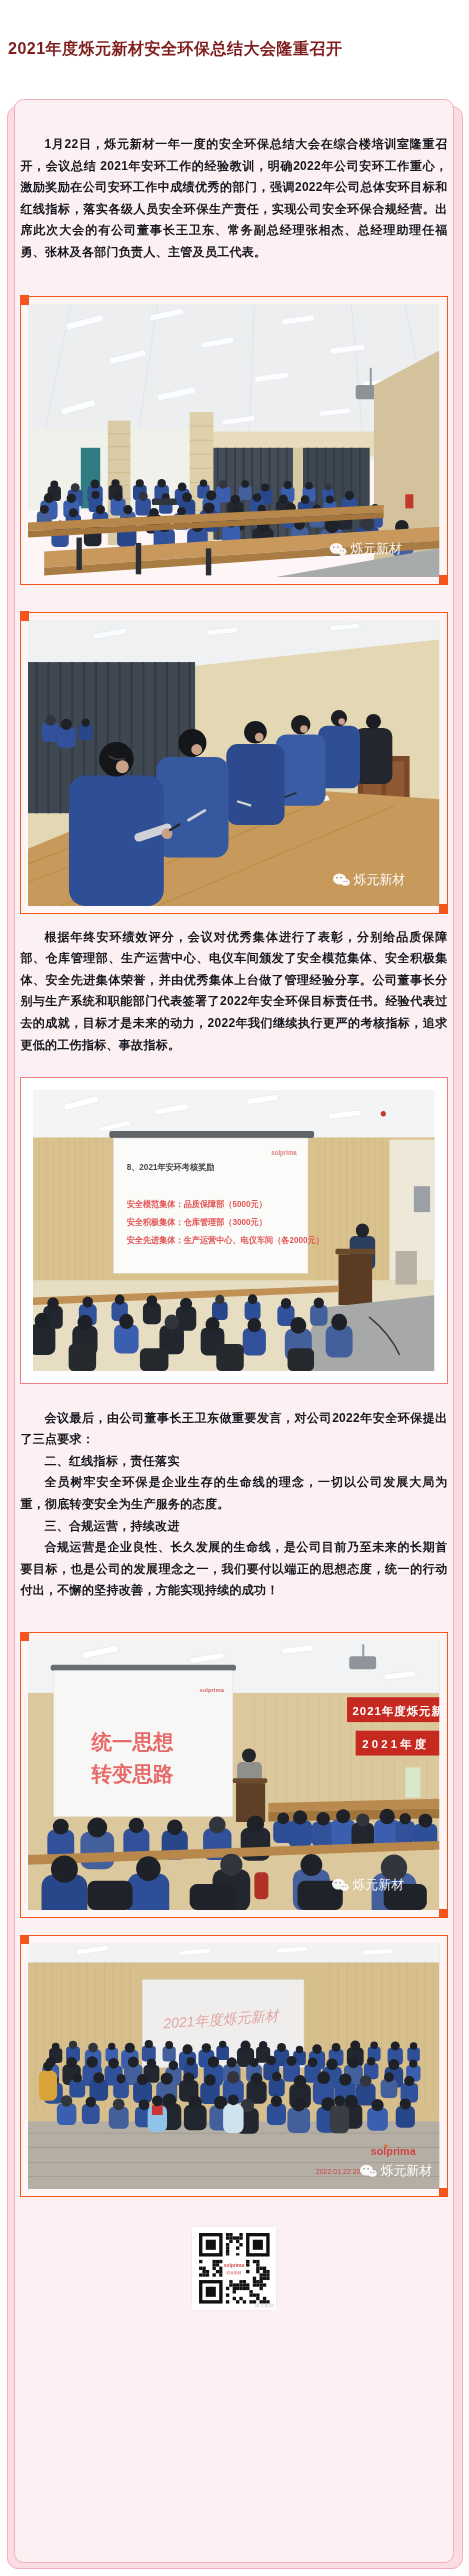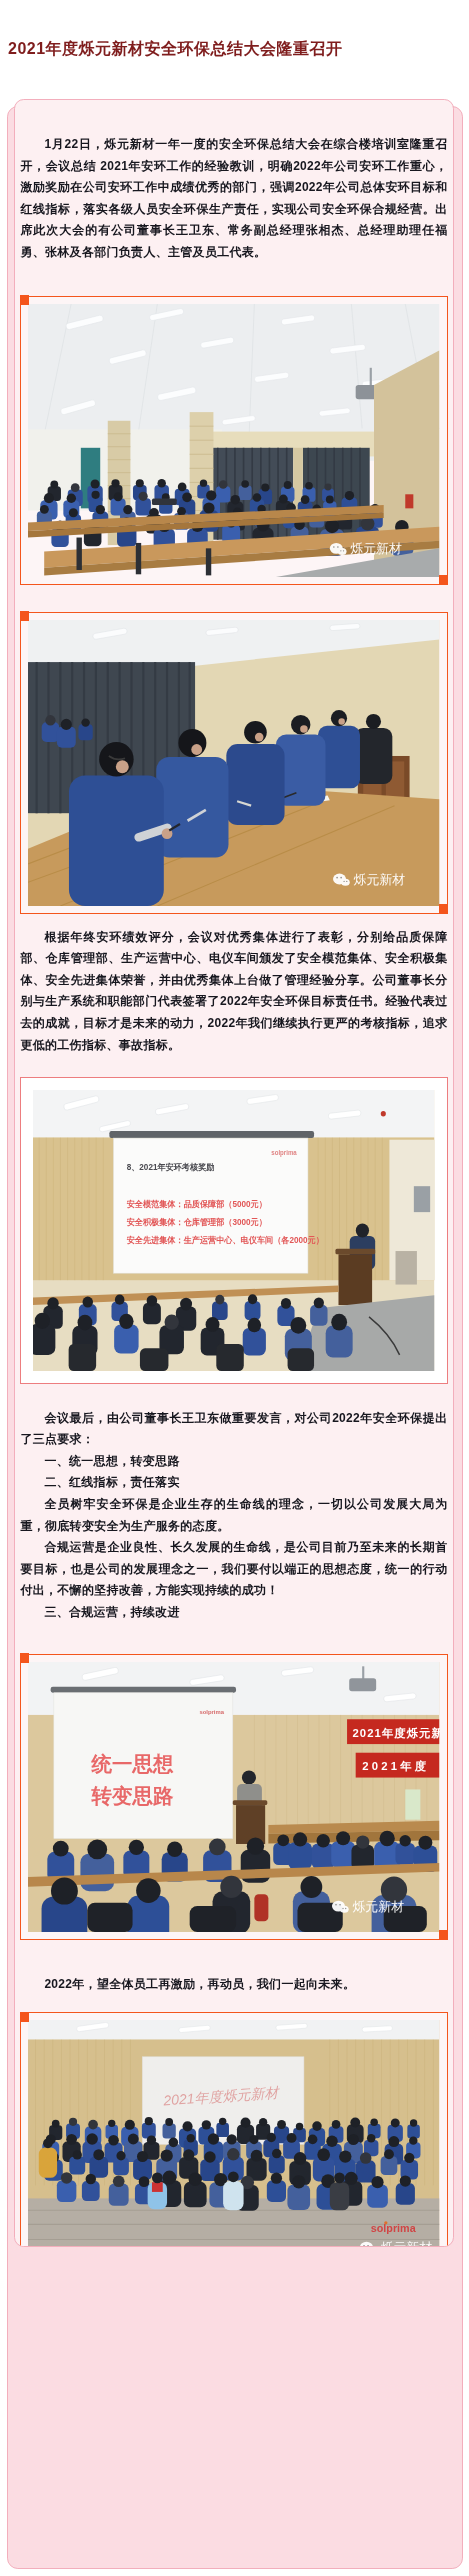--- a/index.html
+++ b/index.html
@@ -11,21 +11,21 @@
   .title{
     position:absolute;top:31px;left:0;width:469px;margin:8px;
     text-align:left;font-size:16px;font-weight:bold;color:#7f1d1d;
     letter-spacing:0.5px;
   }
   .card-back{
     position:absolute;left:7px;top:106px;width:454px;height:2461px;
     background:#fbdce2;border:0.5px solid #f3aebc;border-radius:10.8px;
   }
   .card{
-    position:absolute;left:14px;top:99px;width:440px;height:2148px;
+    position:absolute;left:14px;top:99px;width:440px;height:2464px;
     background:#fdf0f2;border:0.5px solid #f3aebc;border-radius:9.7px;
     box-sizing:border-box;padding:0 5.4px;overflow:hidden;
   }
   .para{
     margin:0;font-size:12px;line-height:21.6px;text-indent:2em;
     color:#17171f;font-weight:600;letter-spacing:0.3px;text-align:justify;
   }
   .mtp1{margin-top:34px}
   .mtph1{margin-top:32px}
   .mtp2{margin-top:35px}
@@ -431,25 +431,24 @@
           <rect x="70" y="470" width="54" height="50" rx="10"></rect>
           <rect x="210" y="478" width="56" height="42" rx="10"></rect>
           <rect x="360" y="470" width="54" height="50" rx="10"></rect>
           <rect x="500" y="478" width="52" height="42" rx="10"></rect>
         </g>
         <path d="M660,420 q40,30 60,70" stroke="#3a3a3a" stroke-width="3" fill="none"></path>
       </svg>
     </figure>
 
     <p class="para mtp4">会议最后，由公司董事长王卫东做重要发言，对公司2022年安全环保提出了三点要求：</p>
-    <p class="para">一、统一思想，转变思路</p>
     <p class="para">二、红线指标，责任落实</p>
     <p class="para">全员树牢安全环保是企业生存的生命线的理念，一切以公司发展大局为重，彻底转变安全为生产服务的态度。</p>
+    <p class="para">三、合规运营，持续改进</p>
     <p class="para">合规运营是企业良性、长久发展的生命线，是公司目前乃至未来的长期首要目标，也是公司的发展理念之一，我们要付以端正的思想态度，统一的行动付出，不懈的坚持改善，方能实现持续的成功！</p>
-    <p class="para">三、合规运营，持续改进</p>
 
     <figure class="oframe mtph4">
       <svg viewBox="0 0 763 500" style="height:270px" preserveAspectRatio="none">
         <rect x="0" y="0" width="763" height="500" fill="#dcc89d"></rect>
         <rect x="0" y="0" width="763" height="98" fill="#f2f3f4"></rect>
         <g fill="#ffffff" stroke="#e0e3e6">
           <rect x="100" y="16" width="68" height="12" rx="5" transform="rotate(-12 134 22)"></rect>
           <rect x="300" y="28" width="64" height="11" rx="5" transform="rotate(-9 332 33)"></rect>
           <rect x="470" y="12" width="60" height="11" rx="5" transform="rotate(-7 500 17)"></rect>
           <rect x="660" y="60" width="60" height="11" rx="5" transform="rotate(-6 690 65)"></rect>
@@ -546,21 +545,20 @@
             <circle cx="3" cy="-2.5" r="1.5" fill="#8a8a8a"></circle>
             <ellipse cx="11" cy="6" rx="8" ry="6.5" fill="#ffffff"></ellipse>
             <circle cx="8.5" cy="4.5" r="1.2" fill="#8a8a8a"></circle>
             <circle cx="13.5" cy="4.5" r="1.2" fill="#8a8a8a"></circle>
           </g>
           <text x="26" y="9" font-size="24" fill="#ffffff" opacity="0.95">烁元新材</text>
         </g>
       </svg>
     </figure>
 
-    <p class="para mtp5">2022年，望全体员工再激励，再动员，我们一起向未来。</p>
 
     <figure class="oframe mtph5">
       <svg viewBox="0 0 763 455" style="height:246px" preserveAspectRatio="none">
         <rect x="0" y="0" width="763" height="455" fill="#d6bf8d"></rect>
         <rect x="0" y="0" width="763" height="36" fill="#f1f2f3"></rect>
         <g fill="#ffffff" stroke="#e2e5e8">
           <rect x="90" y="8" width="60" height="10" rx="5" transform="rotate(-8 120 13)"></rect>
           <rect x="280" y="12" width="58" height="9" rx="4" transform="rotate(-5 309 16)"></rect>
           <rect x="460" y="8" width="58" height="9" rx="4" transform="rotate(-4 489 12)"></rect>
           <rect x="620" y="12" width="56" height="9" rx="4" transform="rotate(-3 648 16)"></rect>

